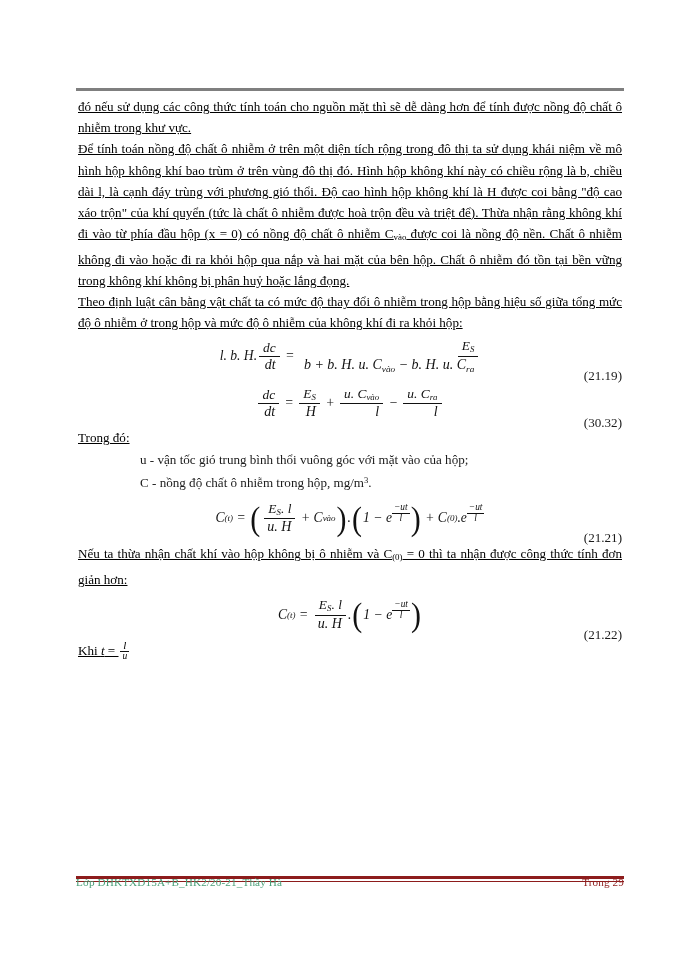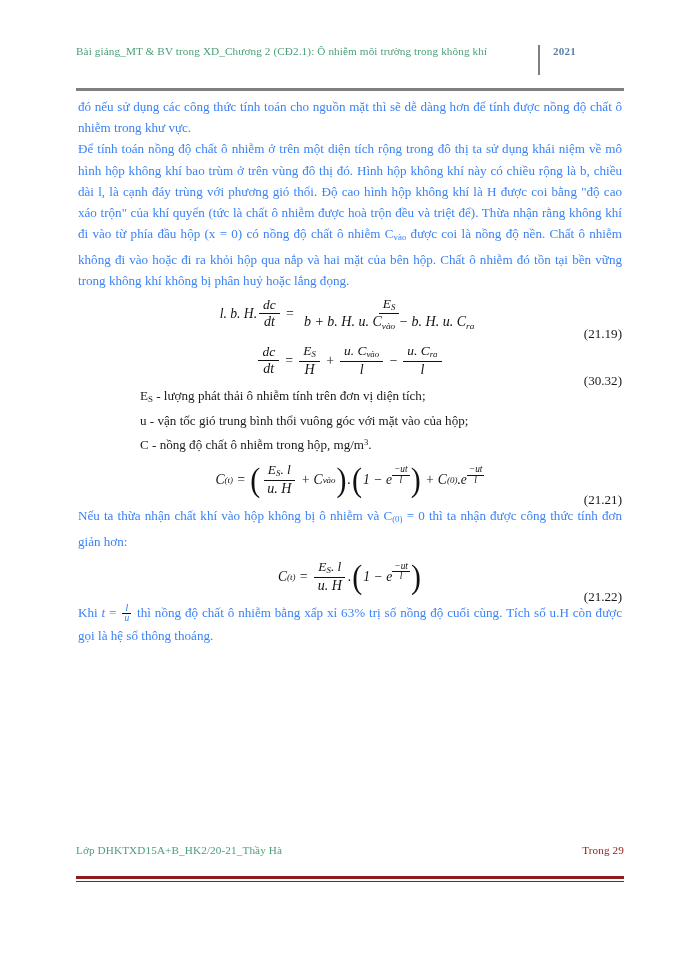--- a/index.html
+++ b/index.html
@@ -76,21 +76,22 @@
     left: 78px;
     top: 96px;
     width: 544px;
   }
   p.para {
     margin: 0;
     font-size: 13.1px;
     line-height: 21.2px;
     text-align: justify;
     text-justify: inter-word;
-    color: #3b82f6;
+    color: #000000;
+    text-decoration: underline;
   }
   p.para.nojust { text-align: left; }
 
   .indent-list {
     margin: 0;
     padding: 0;
   }
   .indent-list .li {
     font-size: 13.1px;
     line-height: 21.2px;
@@ -124,21 +125,21 @@
     position: absolute;
     right: 0;
     font-style: normal;
     font-size: 13.1px;
     color: #1a1a1a;
     margin-top: 40px;
   }
   .frac {
     display: inline-flex;
     flex-direction: column;
-    align-items: center;
+    align-items: flex-end;
     vertical-align: middle;
     margin: 0 2px;
     line-height: 1.05;
   }
   .frac > .num {
     padding: 0 4px 1px 4px;
     border-bottom: 1.1px solid #111;
     font-size: 13.4px;
   }
   .frac > .den {
@@ -203,21 +204,21 @@
     position: absolute;
     left: 76px;
     top: 880.5px;
     width: 548px;
     height: 1.2px;
     background: #8d1c1c;
   }
   .footer {
     position: absolute;
     left: 76px;
-    top: 844px;
+    top: 876px;
     width: 548px;
     height: 18px;
   }
   .footer-left {
     position: absolute;
     left: 0; top: 0;
     font-size: 11.2px;
     color: #4a9e78;
     letter-spacing: 0.01em;
   }
@@ -228,33 +229,29 @@
     color: #8d1c1c;
     letter-spacing: 0.01em;
   }
   .footer-right .pnum { font-weight: normal; }
 </style>
 </head>
 <body>
 
 <div class="page">
 
-  <div class="header">
-    <div class="header-title">Bài giảng_MT &amp; BV trong XD_Chương 2 (CĐ2.1): Ô nhiễm môi trường trong không khí</div>
-    <div class="header-divider"></div>
-    <div class="header-year">2021</div>
-  </div>
   <div class="header-rule"></div>
 
   <div class="content">
 
     <p class="para">đó nếu sử dụng các công thức tính toán cho nguồn mặt thì sẽ dễ dàng hơn để tính được nồng độ chất ô nhiễm trong khư vực.</p>
 
     <p class="para"><span>Để tính toán nồng độ chất ô nhiễm ở trên một diện tích rộng trong đô thị ta sử dụng khái niệm về mô hình hộp không khí bao trùm ở trên vùng đô thị đó. Hình hộp không khí này có chiều rộng là b, chiều dài l, là cạnh đáy trùng với phương gió thổi. Độ cao hình hộp không khí là H được coi bằng "độ cao xáo trộn" của khí quyển (tức là chất ô nhiễm được hoà trộn đều và triệt để). Thừa nhận rằng không khí đi vào từ phía đầu hộp (x = 0) có nồng độ chất ô nhiễm C</span><sub>vào</sub><span> được coi là nồng độ nền. Chất ô nhiễm không đi vào hoặc đi ra khỏi hộp qua nắp và hai mặt của bên hộp. Chất ô nhiễm đó tồn tại bền vững trong không khí không bị phân huỷ hoặc lắng đọng.</span></p>
 
+    <p class="para">Theo định luật cân bằng vật chất ta có mức độ thay đổi ô nhiễm trong hộp bằng hiệu số giữa tổng mức độ ô nhiễm ở trong hộp và mức độ ô nhiễm của không khí đi ra khỏi hộp:</p>
 
     <div class="eq-row" style="height:46px;">
       <div class="eq-body">
         <span>l. b. H.</span>
         <span class="frac">
           <span class="num">dc</span>
           <span class="den">dt</span>
         </span>
         <span class="op">=</span>
         <span class="frac">
@@ -284,23 +281,23 @@
         </span>
         <span class="op">−</span>
         <span class="frac">
           <span class="num"><span>u. C</span><span class="eqsub">ra</span></span>
           <span class="den">l</span>
         </span>
       </div>
       <span class="eq-num">(30.32)</span>
     </div>
 
+    <p class="para nojust">Trong đó:</p>
 
     <div class="indent-list">
-      <div class="li"><span>E</span><sub>S</sub><span> - lượng phát thải ô nhiễm tính trên đơn vị diện tích;</span></div>
       <div class="li">u - vận tốc gió trung bình thổi vuông góc với mặt vào của hộp;</div>
       <div class="li"><span>C - nồng độ chất ô nhiễm trong hộp, mg/m</span><sup>3</sup><span>.</span></div>
     </div>
 
 
     <div class="eq-row" style="height:50px;">
       <div class="eq-body">
         <span>C</span>
           <span class="eqsub">(t)</span>
         <span class="op">=</span>
@@ -357,21 +354,21 @@
             <span class="ed">l</span>
           </span>
         <span class="paren big">)</span>
       </div>
       <span class="eq-num">(21.22)</span>
     </div>
 
     <p class="para"><span>Khi </span><i>t</i><span> = </span><span class="inline-frac">
           <span class="num">l</span>
           <span class="den">u</span>
-        </span><span> thì nồng độ chất ô nhiễm bằng xấp xỉ 63% trị số nồng độ cuối cùng. Tích số u.H còn được gọi là hệ số thông thoáng.</span></p>
+        </span></p>
 
 
   </div>
 
   <div class="footer-rule-top"></div>
   <div class="footer-rule-bot"></div>
   <div class="footer">
     <div class="footer-left">Lớp DHKTXD15A+B_HK2/20-21_Thầy Hà</div>
     <div class="footer-right"><span>Trong </span><span class="pnum">29</span></div>
   </div>

